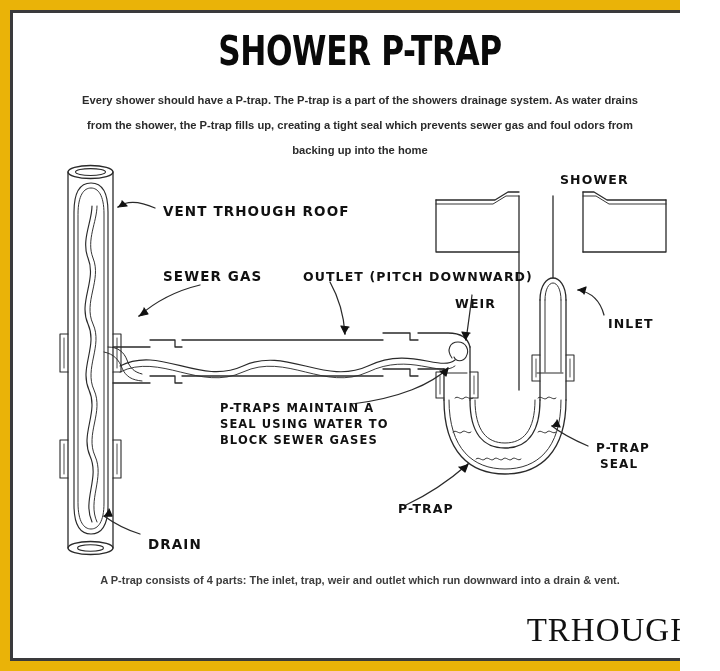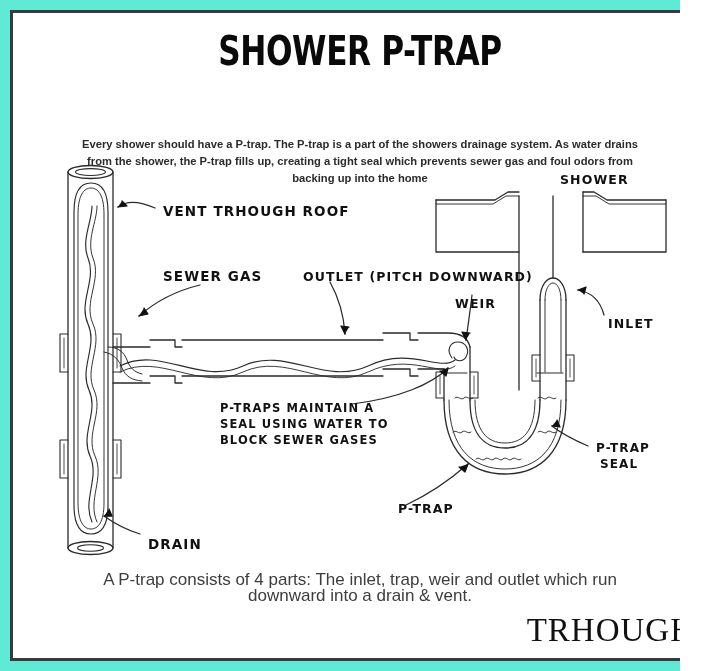--- a/index.html
+++ b/index.html
@@ -8,21 +8,21 @@
     padding: 0;
     background: #ffffff;
   }
   body {
     font-family: "Liberation Sans", sans-serif;
   }
   #page {
     position: relative;
     width: 680px;
     height: 671px;
-    background: #5eead4;
+    background: #eab308;
     overflow: hidden;
   }
   #frame {
     position: absolute;
     left: 10px;
     top: 10px;
     width: 700px;
     height: 651px;
     border: 3px solid #3a3a3c;
     box-sizing: border-box;
@@ -43,35 +43,34 @@
     transform-origin: center top;
     white-space: nowrap;
   }
   #subtitle {
     position: absolute;
     left: 70px;
     top: 88px;
     width: 580px;
     text-align: center;
     font-size: 11.2px;
-    line-height: 17px;
+    line-height: 25px;
     color: #2b2b2b;
     font-weight: 600;
-    margin-top: 48px;
   }
   #caption {
     position: absolute;
     left: 100px;
     top: 572px;
     width: 520px;
     text-align: center;
-    font-size: 17px;
+    font-size: 11px;
     line-height: 16px;
     color: #3d3d3d;
-    font-weight: 400;
+    font-weight: 700;
   }
   #logo {
     position: absolute;
     left: 480px;
     top: 612px;
     width: 215px;
     text-align: right;
     font-family: "Liberation Serif", serif;
     font-size: 33px;
     letter-spacing: 1px;

